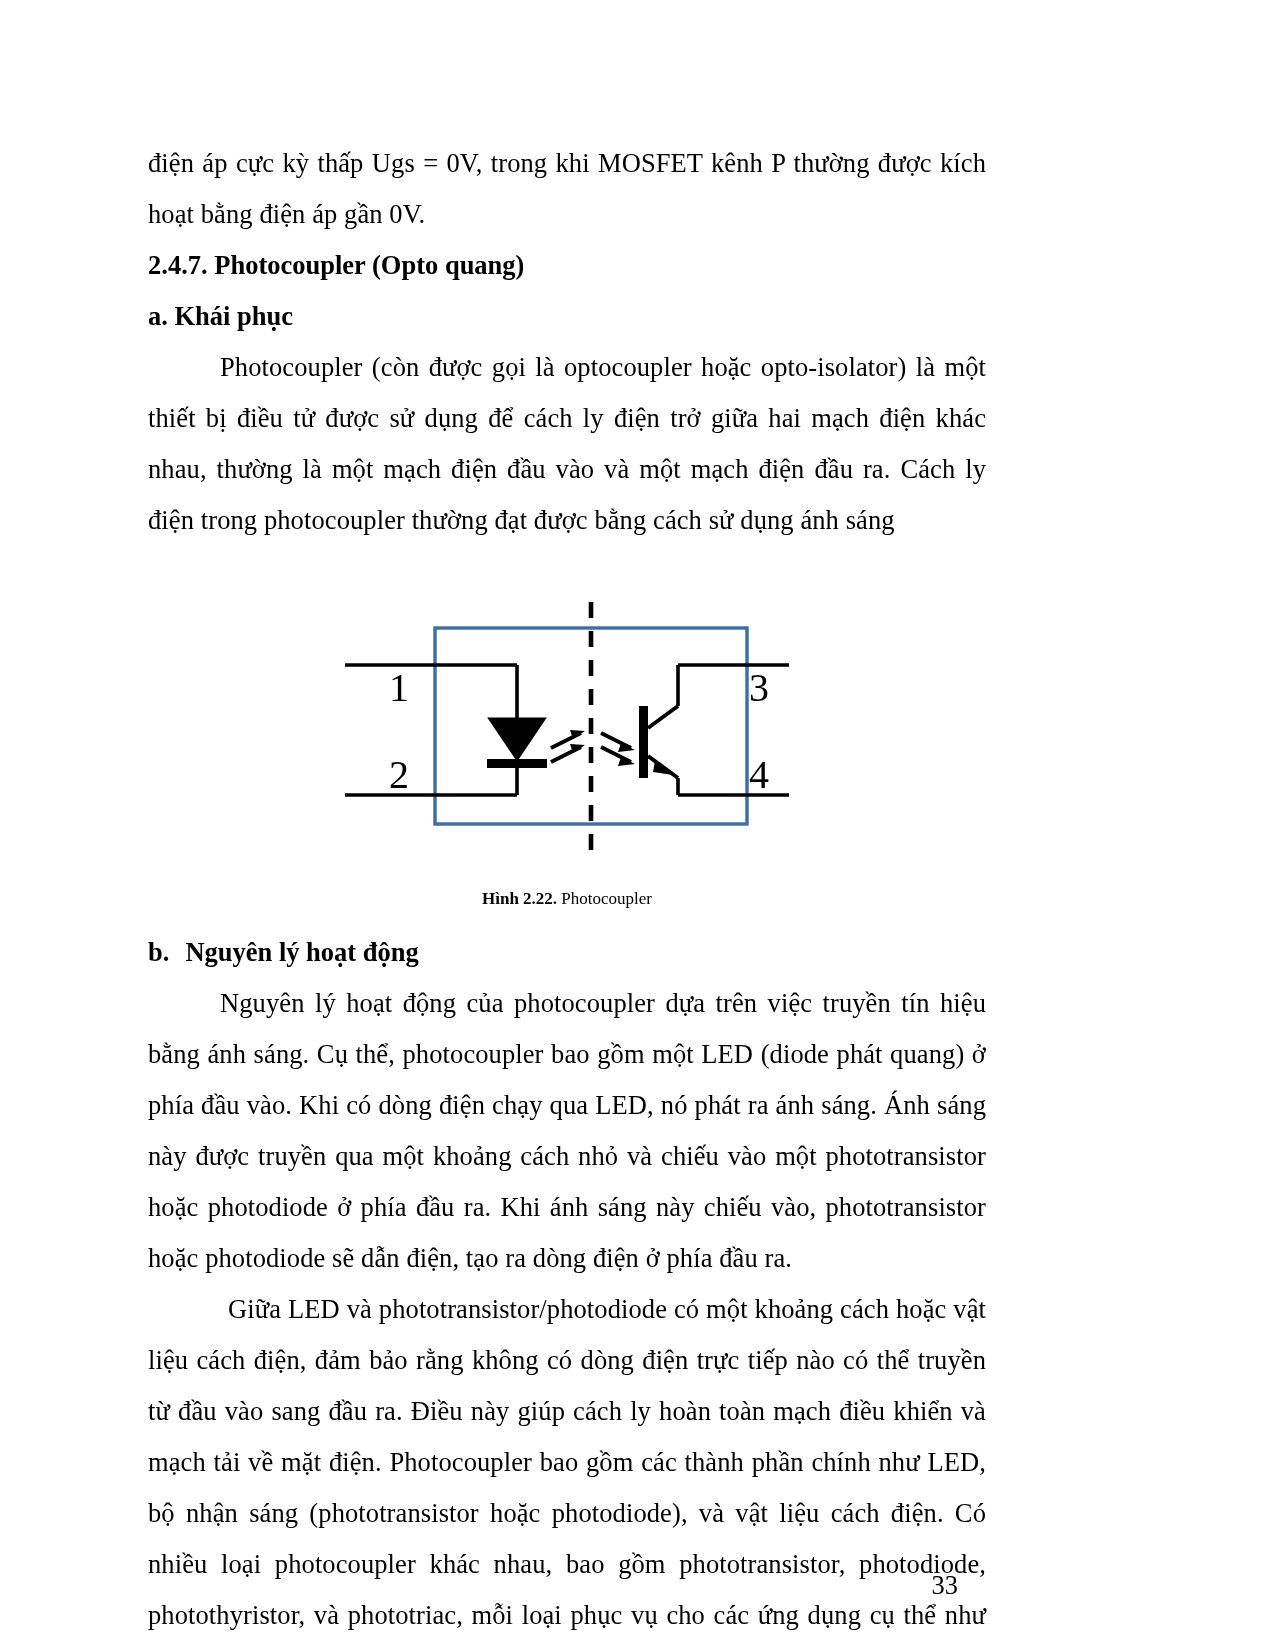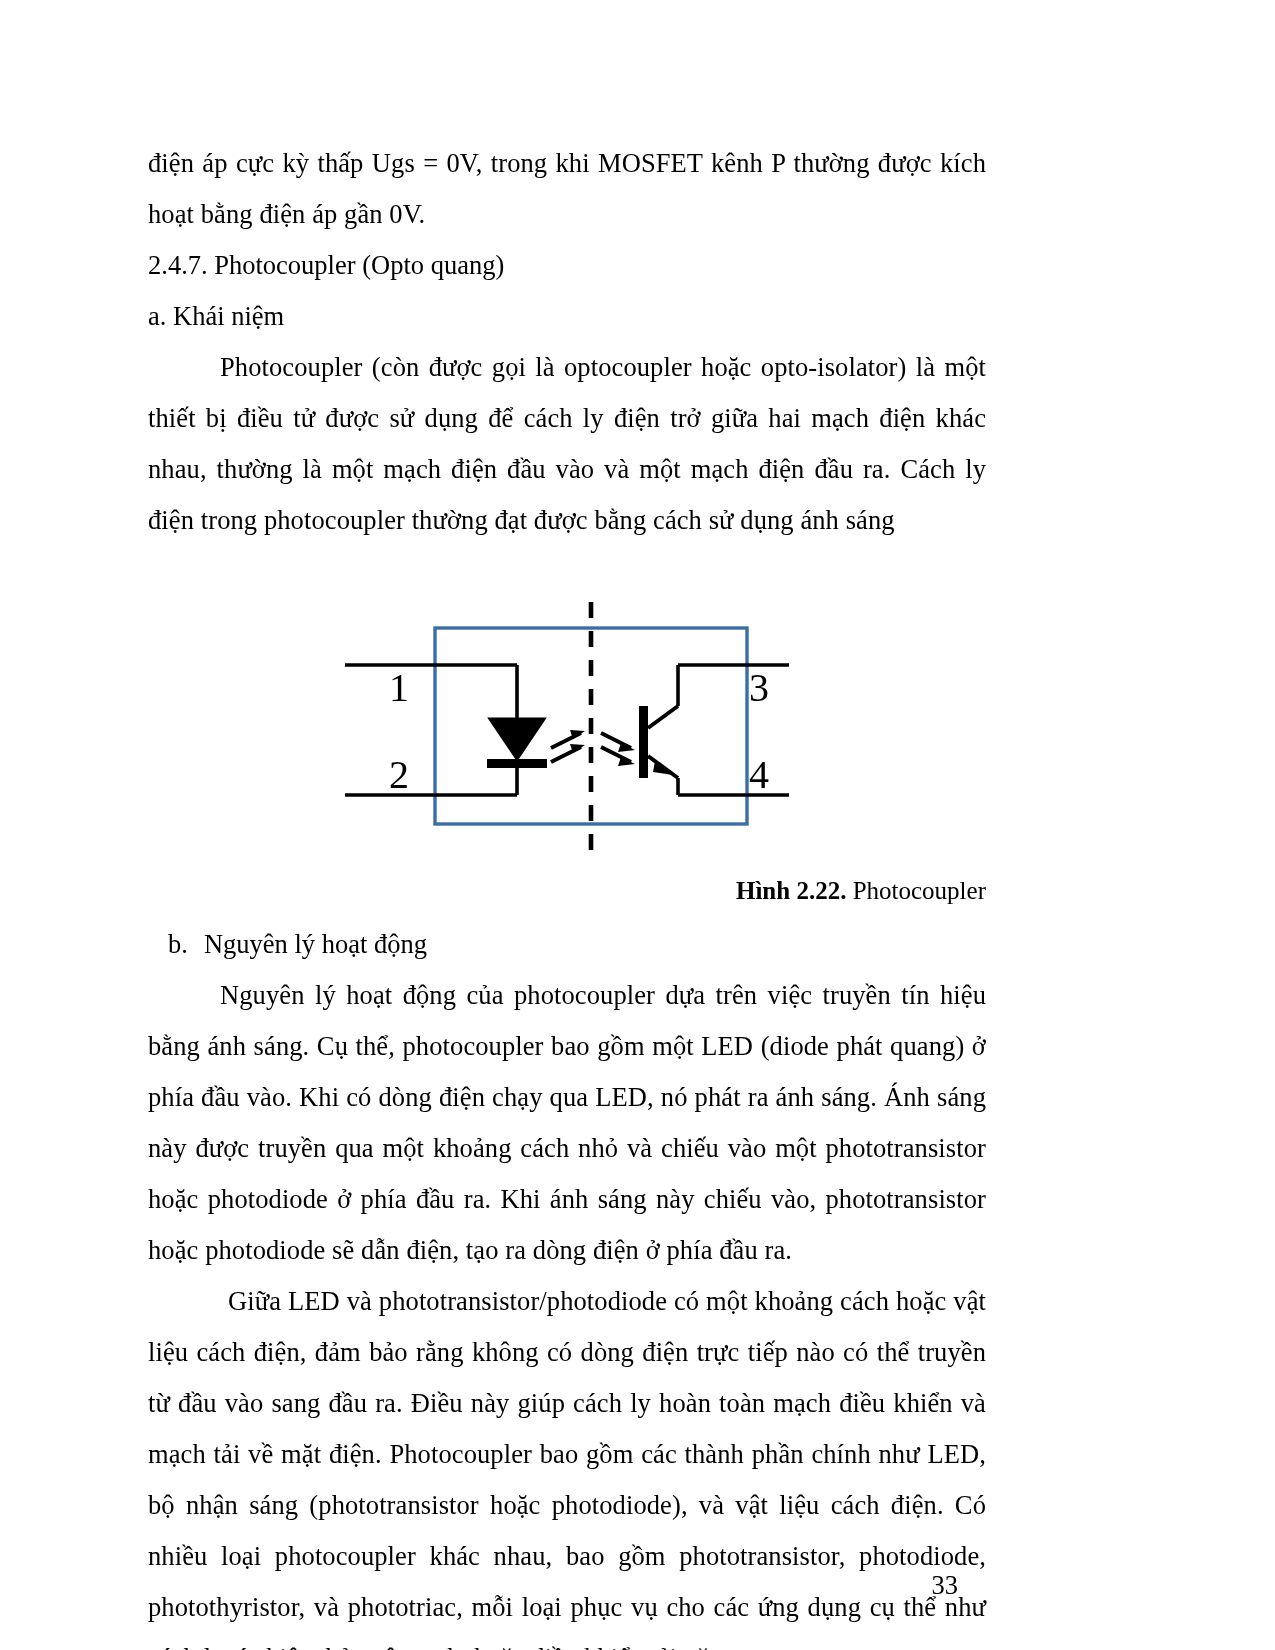--- a/index.html
+++ b/index.html
@@ -29,43 +29,42 @@
     text-justify: inter-word;
     margin: 0;
     letter-spacing: 0.1px;
   }
   .para.indent { text-indent: 72px; }
   .para.indent-wide { text-indent: 80px; }
 
   .heading {
     font-size: 26.5px;
     line-height: 51px;
-    font-weight: normal;
+    font-weight: bold;
     margin: 0;
   }
   .heading.sub-b {
     margin-top: 2px;
-    margin-left: 20px;
   }
   .heading .gap { display: inline-block; width: 16px; }
 
   .figure {
     margin: 0;
     padding: 0;
     text-align: center;
   }
   .figure-art {
     display: block;
     margin: 56px auto 0 auto;
   }
   .figure-caption {
-    font-size: 25px;
+    font-size: 17px;
     line-height: 40px;
-    text-align: right;
-    margin-top: 14px;
+    text-align: center;
+    margin-top: 22px;
   }
   .figure-caption .caption-label {
     font-weight: bold;
   }
 
   .page-number {
     position: absolute;
     right: 148px;
     bottom: 50px;
     font-size: 26.5px;
@@ -76,21 +75,21 @@
 </style>
 </head>
 <body>
 
 <div class="page">
 
   <p class="para">điện áp cực kỳ thấp Ugs = 0V, trong khi MOSFET kênh P thường được kích hoạt bằng điện áp gần 0V.</p>
 
   <p class="heading">2.4.7. Photocoupler (Opto quang)</p>
 
-  <p class="heading">a. Khái niệm</p>
+  <p class="heading">a. Khái phục</p>
 
   <p class="para indent">Photocoupler (còn được gọi là optocoupler hoặc opto-isolator) là một thiết bị điều tử được sử dụng để cách ly điện trở giữa hai mạch điện khác nhau, thường là một mạch điện đầu vào và một mạch điện đầu ra. Cách ly điện trong photocoupler thường đạt được bằng cách sử dụng ánh sáng</p>
 
   <div class="figure">
 
     <svg class="figure-art" width="460" height="255" viewBox="0 0 460 255" xmlns="http://www.w3.org/2000/svg">
 
       <rect x="98" y="26" width="312" height="196" fill="none" stroke="#3a6ea5" stroke-width="3.4"></rect>
 
       <line x1="254" y1="0" x2="254" y2="255" stroke="#000000" stroke-width="4.6" stroke-dasharray="16 13"></line>

